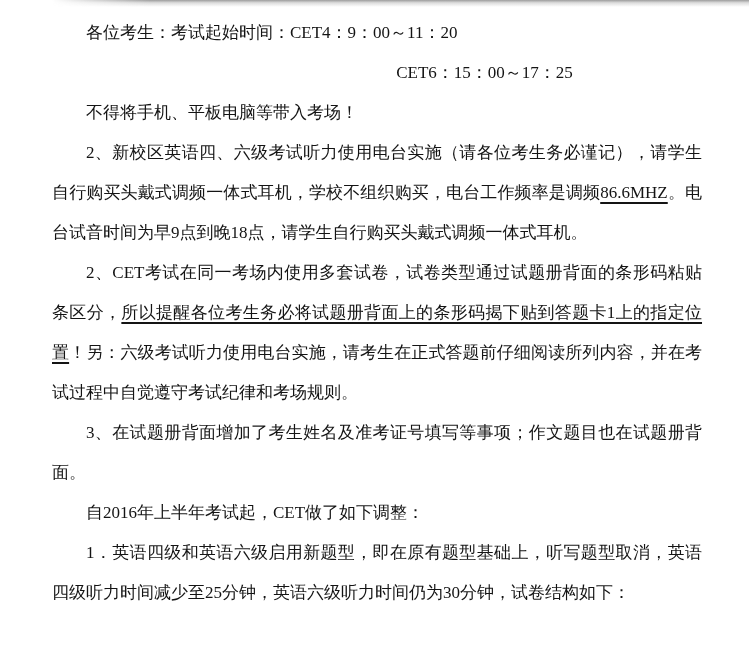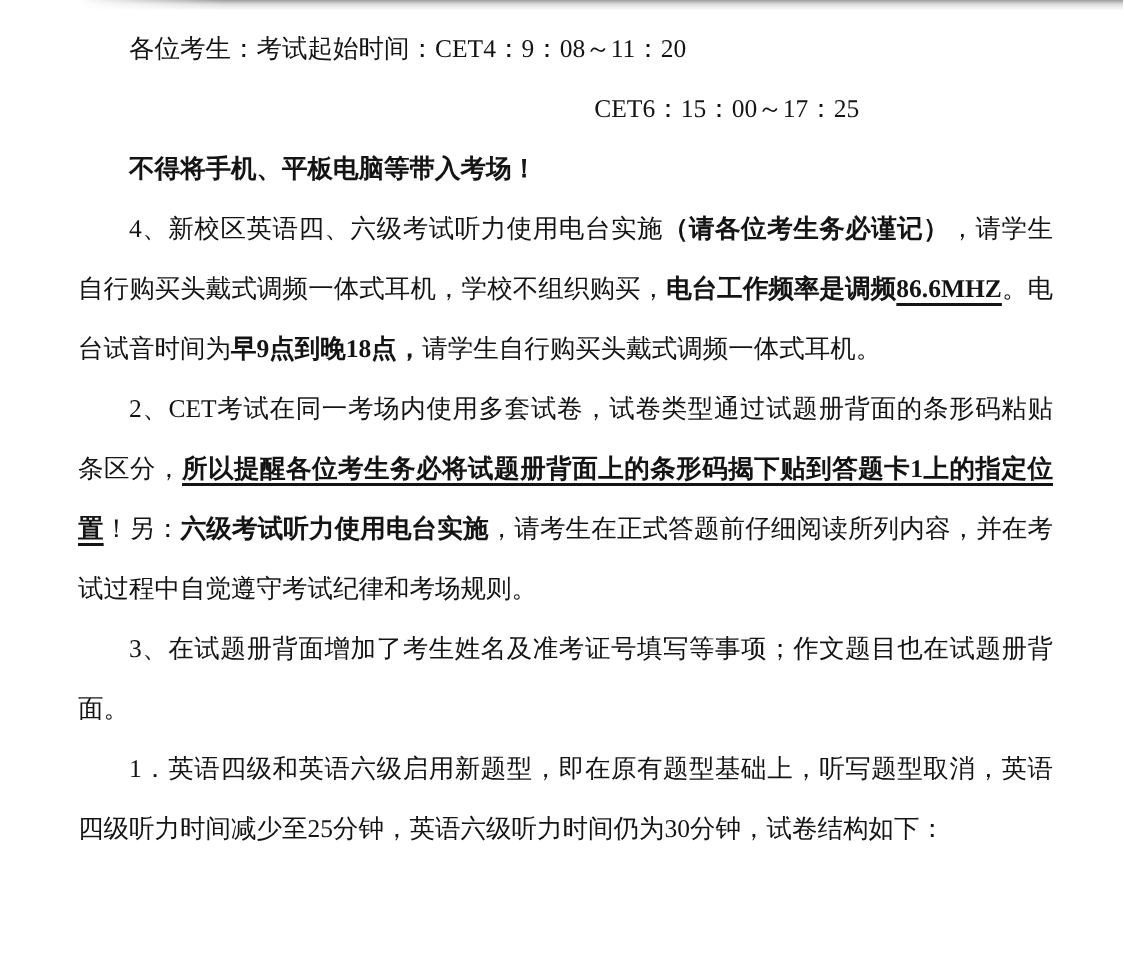--- a/index.html
+++ b/index.html
@@ -16,30 +16,31 @@
     mask-image:linear-gradient(90deg,transparent 0%,#000 14%);
   }
   .doc{
     position:absolute;left:52px;top:13px;width:650px;
     font-size:17px;line-height:40px;text-align:justify;
   }
   .line{margin:0;padding:0;}
   .indent{text-indent:34px;}
   .cet6{padding-left:215px;text-align:center;}
   .seg{white-space:pre-wrap;}
-  .b{font-weight:700;margin-top:31px;}
+  .b{font-weight:400;margin-top:31px;}
   .u{text-decoration:underline;text-decoration-thickness:1.6px;text-underline-offset:4px;}
 </style>
 </head>
 <body>
 
 <div class="page">
   <div class="top-shadow"></div>
   <div class="doc">
-    <p class="line indent"><span class="seg">各位考生：考试起始时间：CET4：9：08～11：20</span></p>
+    <p class="line indent"><span class="seg">各位考生：考试起始时间：CET4：9：00～11：20</span></p>
     <p class="line cet6"><span class="seg">CET6：15：00～17：25</span></p>
     <p class="line indent"><span class="seg b">不得将手机、平板电脑等带入考场！</span></p>
-    <p class="line indent"><span class="seg">4、新校区英语四、六级考试听力使用电台实施</span><span class="seg b">（请各位考生务必谨记）</span><span class="seg">，请学生自行购买头戴式调频一体式耳机，学校不组织购买，</span><span class="seg b">电台工作频率是调频</span><span class="seg b u">86.6MHZ</span><span class="seg">。电台试音时间为</span><span class="seg b">早9点到晚18点，</span><span class="seg">请学生自行购买头戴式调频一体式耳机。</span></p>
+    <p class="line indent"><span class="seg">2、新校区英语四、六级考试听力使用电台实施</span><span class="seg b">（请各位考生务必谨记）</span><span class="seg">，请学生自行购买头戴式调频一体式耳机，学校不组织购买，</span><span class="seg b">电台工作频率是调频</span><span class="seg b u">86.6MHZ</span><span class="seg">。电台试音时间为</span><span class="seg b">早9点到晚18点，</span><span class="seg">请学生自行购买头戴式调频一体式耳机。</span></p>
     <p class="line indent"><span class="seg">2、CET考试在同一考场内使用多套试卷，试卷类型通过试题册背面的条形码粘贴条区分，</span><span class="seg b u">所以提醒各位考生务必将试题册背面上的条形码揭下贴到答题卡1上的指定位置</span><span class="seg">！另：</span><span class="seg b">六级考试听力使用电台实施</span><span class="seg">，请考生在正式答题前仔细阅读所列内容，并在考试过程中自觉遵守考试纪律和考场规则。</span></p>
     <p class="line indent"><span class="seg">3、在试题册背面增加了考生姓名及准考证号填写等事项；作文题目也在试题册背面。</span></p>
+    <p class="line indent"><span class="seg b">自2016年上半年考试起，CET做了如下调整：</span></p>
     <p class="line indent"><span class="seg">1．英语四级和英语六级启用新题型，即在原有题型基础上，听写题型取消，英语四级听力时间减少至25分钟，英语六级听力时间仍为30分钟，试卷结构如下：</span></p>
   </div>
 </div>
 
 </body></html>

